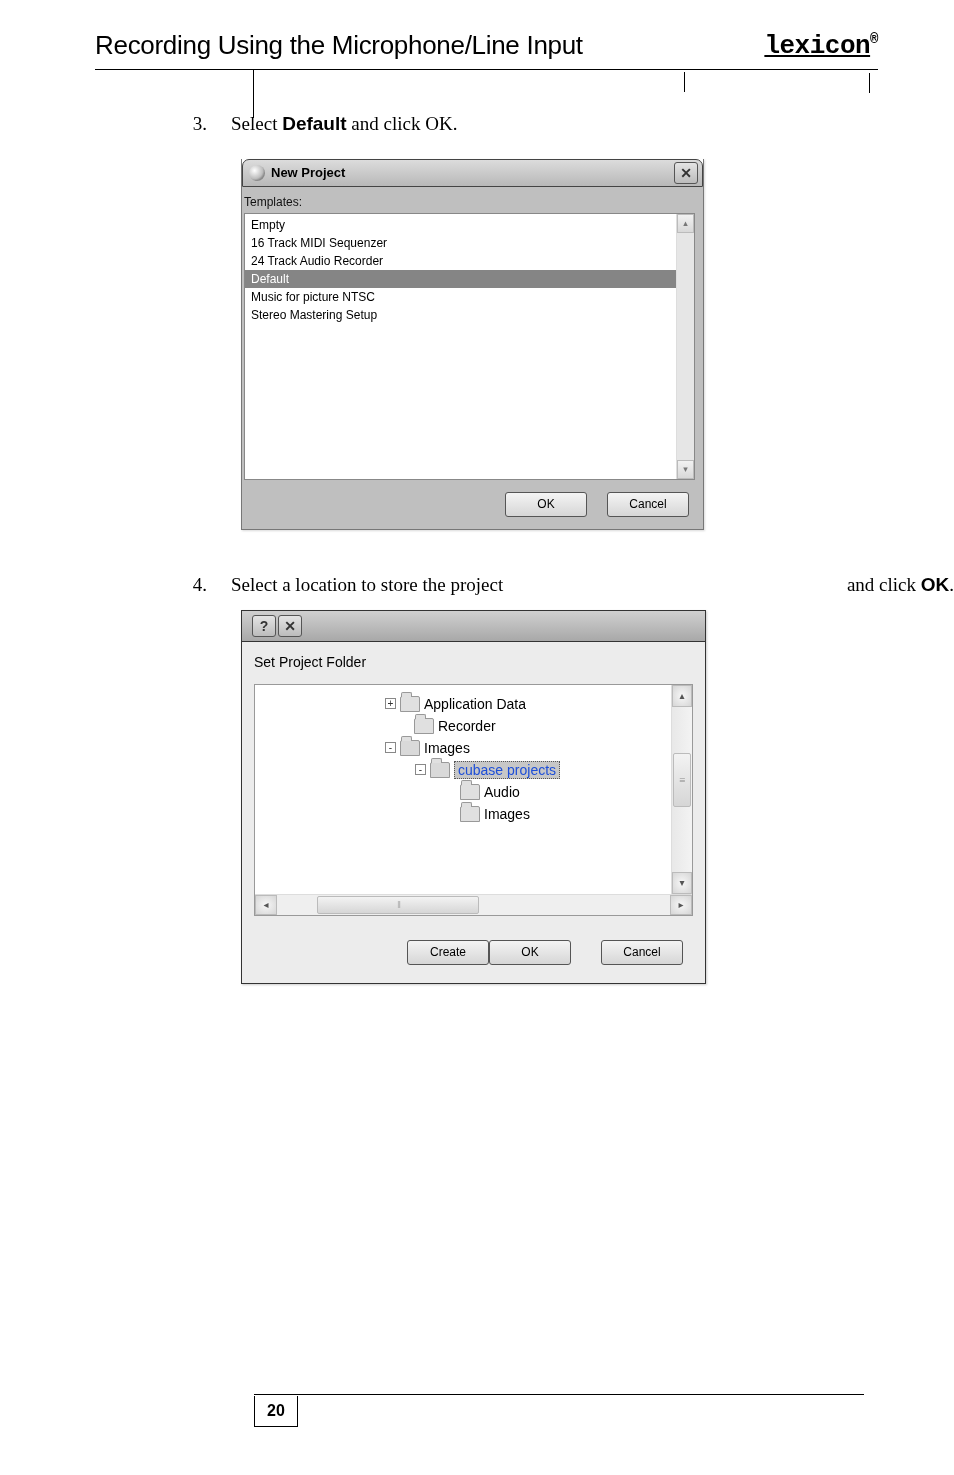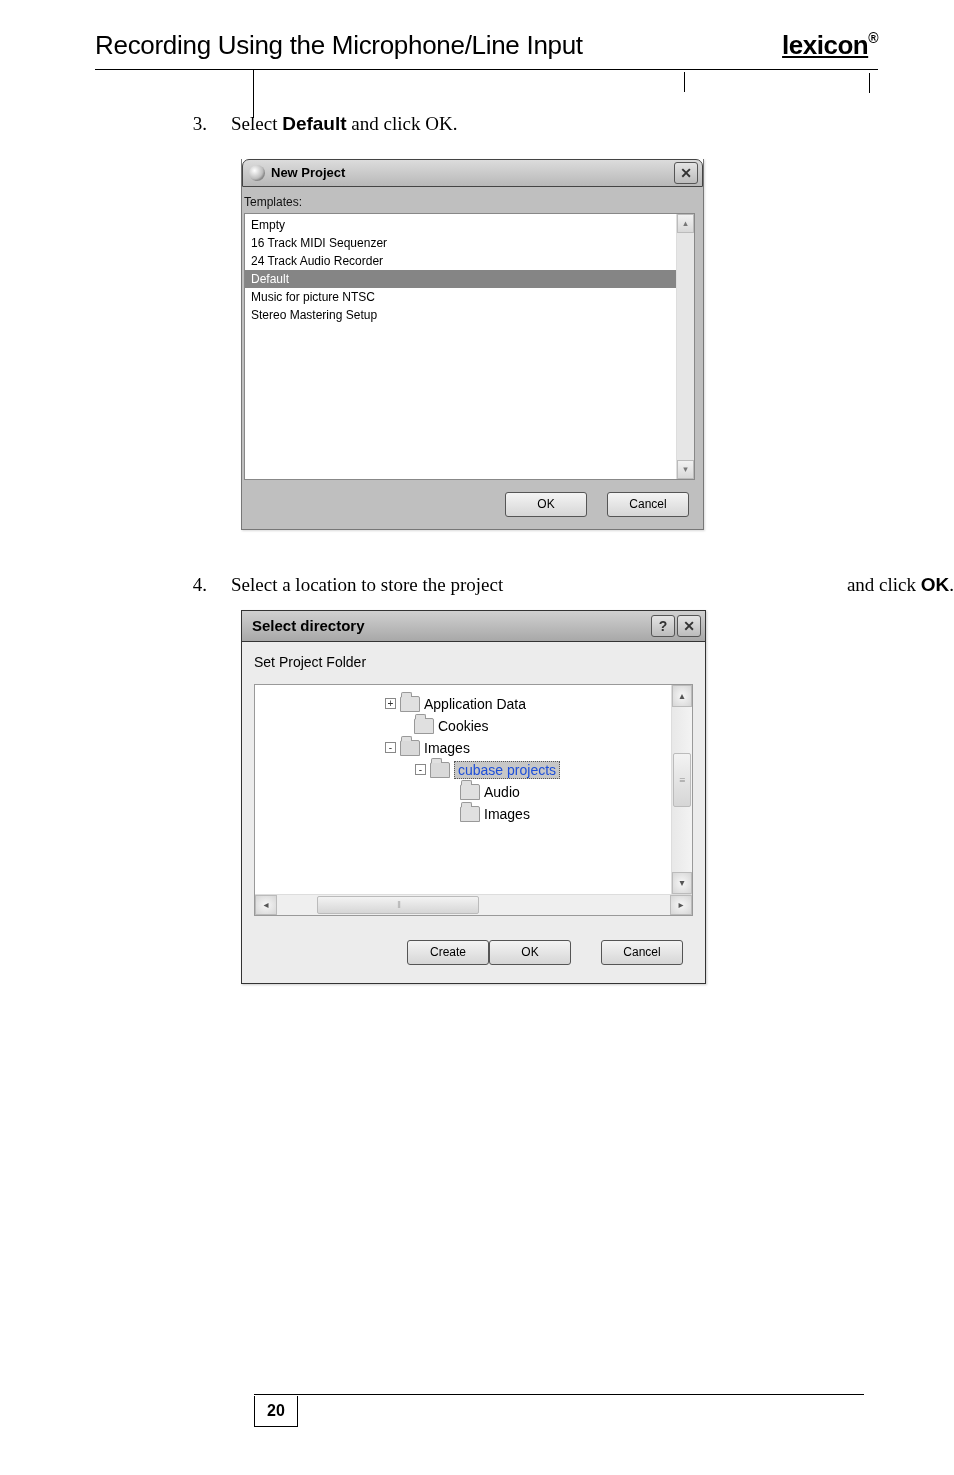--- a/index.html
+++ b/index.html
@@ -23,21 +23,21 @@
     padding-bottom: 8px;
     margin-bottom: 0;
   }
   .section-title {
     font-family: Arial, Helvetica, sans-serif;
     font-size: 26px;
     font-weight: normal;
     letter-spacing: -0.3px;
   }
   .brand {
-    font-family: Liberation Sans, sans-serif;
+    font-family: Liberation Mono, monospace;
     font-size: 26px;
     font-weight: bold;
     letter-spacing: -0.5px;
     text-align: center;
   }
   .brand .u { text-decoration: underline; }
   .left-rule {
     position: absolute;
     left: 253px;
     top: 70px;
@@ -419,41 +419,40 @@
       <div>Select a location to store the project</div>
     </div>
     <div class="step4-right">
       <span>and click </span><b style="font-family:Arial,Helvetica,sans-serif;">OK</b><span>.</span>
     </div>
   </div>
 
   <div style="margin-left:46px;">
     <div class="dialog2-shell">
       <div class="tb2">
-        <div class="tb2-title">Select directory</div>
         <div class="titlebar-btns">
           <div class="tbtn">?</div>
           <div class="tbtn">✕</div>
         </div>
       </div>
       <div class="dlg2-inner">
         <div class="spf">Set Project Folder</div>
 
         <div class="tree-wrap">
           <div class="tree-rowwrap">
             <div class="tree-content" id="tree2">
                 <div class="tree-line" style="padding-left: 130px;">
                   <div class="expander">+</div>
                   <div class="folder"></div>
                   <span>Application Data</span>
                 </div>
                 <div class="tree-line" style="padding-left: 144px;">
                   <div style="width: 11px;"></div>
                   <div class="folder"></div>
-                  <span>Cookies</span>
+                  <span>Recorder</span>
                 </div>
                 <div class="tree-line" style="padding-left: 130px;">
                   <div class="expander">-</div>
                   <div class="folder open"></div>
                   <span>Images</span>
                 </div>
                 <div class="tree-line" style="padding-left: 160px;">
                   <div class="expander">-</div>
                   <div class="folder open"></div>
                   <span class="sel-label">cubase projects</span>

